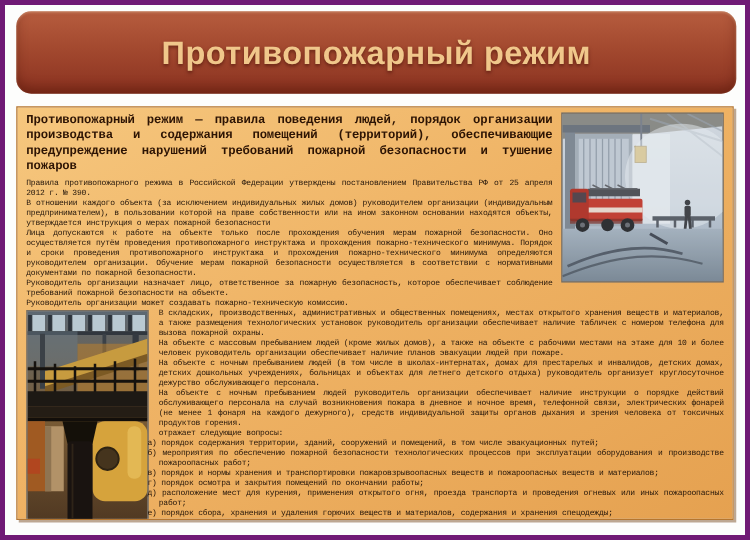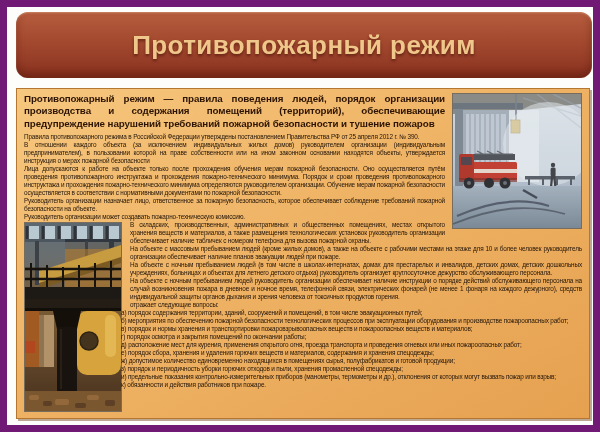--- a/index.html
+++ b/index.html
@@ -1,35 +1,35 @@
 <!DOCTYPE html>
 <html><head>
 <meta charset="utf-8">
 <style>
   html,body{margin:0;padding:0;background:#fff;}
   .page{
     position:relative;width:600px;height:432px;box-sizing:border-box;
-    border:7px solid #701a75;background:#fdfdfc;overflow:hidden;
+    border:4px solid #701a75;background:#fdfdfc;overflow:hidden;
     font-family:"Liberation Sans","DejaVu Sans",sans-serif;
   }
   .title-bar{
     position:absolute;left:9px;top:5px;width:576px;height:66px;border-radius:12px;
     background:linear-gradient(180deg,#b65c3e 0%,#a3492f 45%,#8a3220 100%);
     box-shadow:inset 0 1px 2px rgba(255,226,190,.35), inset 0 -5px 9px rgba(70,15,0,.40);
     display:flex;align-items:center;justify-content:center;
   }
   .title-text{
     font-size:26px;font-weight:bold;color:#f0c78b;letter-spacing:.4px;
     text-shadow:0 2px 3px rgba(55,10,0,.55);
   }
   .panel{
     position:absolute;left:9px;top:81px;width:574px;height:331px;box-sizing:border-box;
     background:linear-gradient(150deg,#f6c77e 0%,#efb365 45%,#e5a150 100%);
     border:1px solid #b5762f;box-shadow:2px 2px 0 rgba(125,82,40,.5);
-    padding:4px 7px;overflow:hidden;color:#221408;
+    padding:4px 7px;overflow:hidden;color:#221408;font-family:Liberation Mono, monospace;
   }
   .photo{display:block;border:1px solid rgba(90,60,20,.35);background:#888;}
   .photo svg{display:block;}
   .photo-fire{float:right;width:128px;height:134px;margin:0 0 5px 7px;}
   .photo-ind{float:left;width:96px;height:188px;margin:1px 8px 2px 0;}
   .definition{
     font-size:9.8px;line-height:12.4px;font-weight:bold;color:#2d1404;
     margin:0 0 3px 0;text-align:justify;letter-spacing:-.1px;
   }
   p.body{

